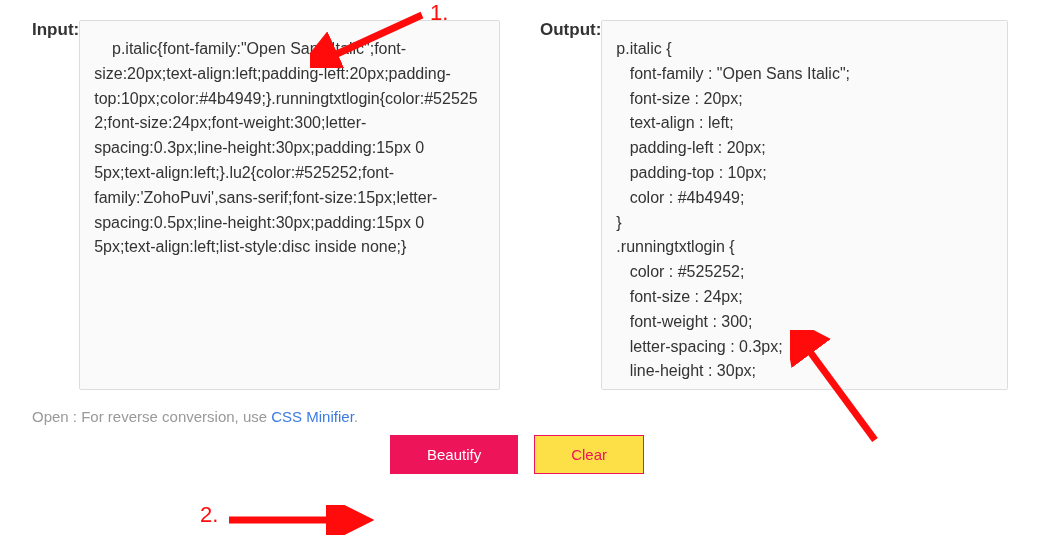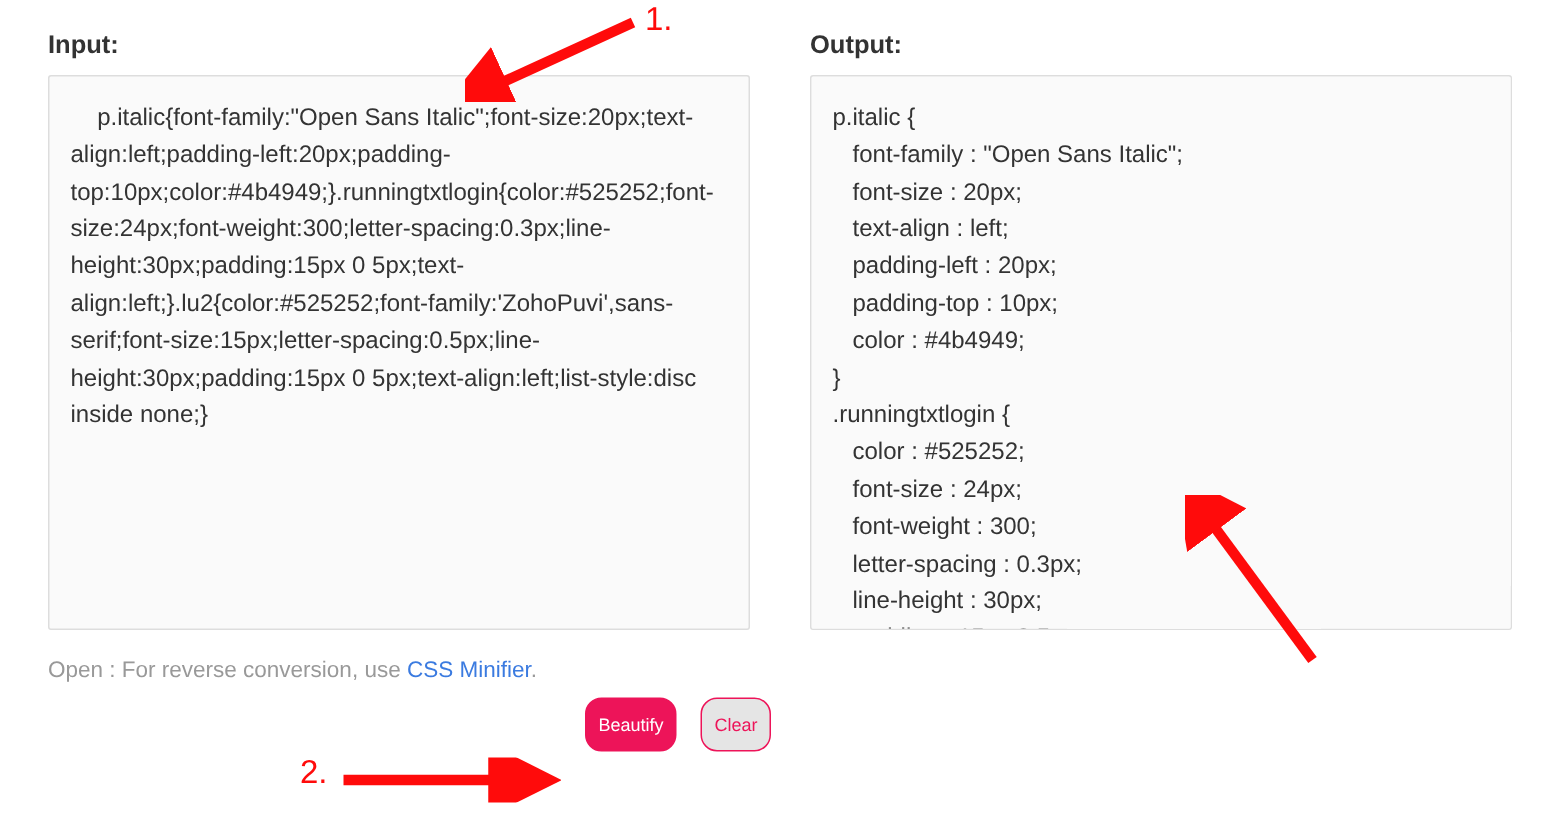--- a/index.html
+++ b/index.html
@@ -11,21 +11,21 @@
       height: 550px;
       position: relative;
     }
     .panels {
       display: flex;
       gap: 40px;
     }
     .panel {
       flex: 1;
       display: flex;
-      flex-direction: column;
+      flex-direction: row;
     }
     .panel-label {
       font-weight: 700;
       font-size: 17px;
       color: #333;
       margin-bottom: 10px;
     }
     .textarea-box {
       width: 100%;
       height: 370px;
@@ -65,35 +65,35 @@
       text-decoration: none;
       text-align: center;
     }
     .buttons {
       display: flex;
       gap: 16px;
       margin-top: 10px;
       margin-left: 358px;
     }
     .btn {
-      padding: 10px 8px;
-      font-size: 12px;
-      border-radius: 11px;
+      padding: 10px 36px;
+      font-size: 15px;
+      border-radius: 0;
       cursor: pointer;
       border: 1px solid transparent;
       font-family: inherit;
     }
     .btn-primary {
       background: #e91e63;
       background: #ed1459;
       color: #fff;
       border-color: #ed1459;
     }
     .btn-secondary {
-      background: #e5e5e5;
+      background: #fde047;
       color: #ed1459;
       border-color: #ed1459;
     }
     
     .arrow {
       position: absolute;
       pointer-events: none;
     }
     .arrow-label {
       position: absolute;

